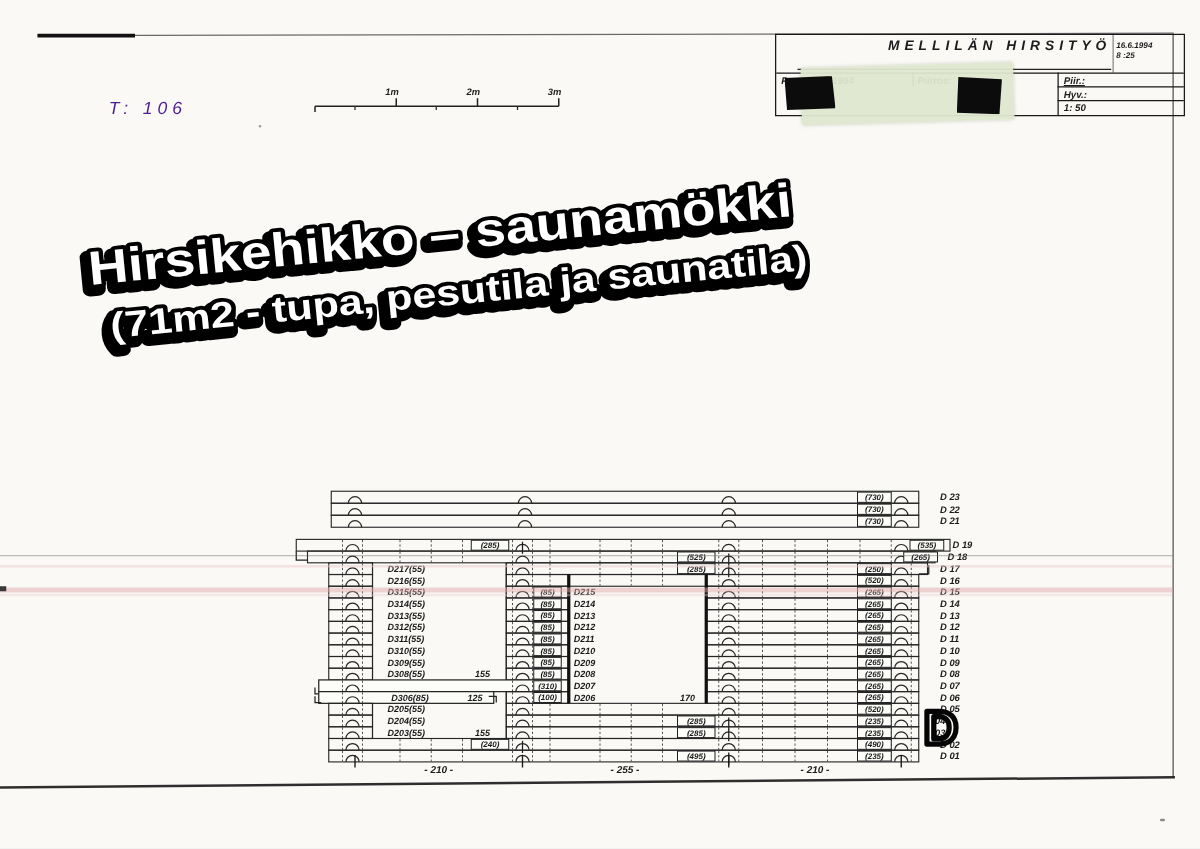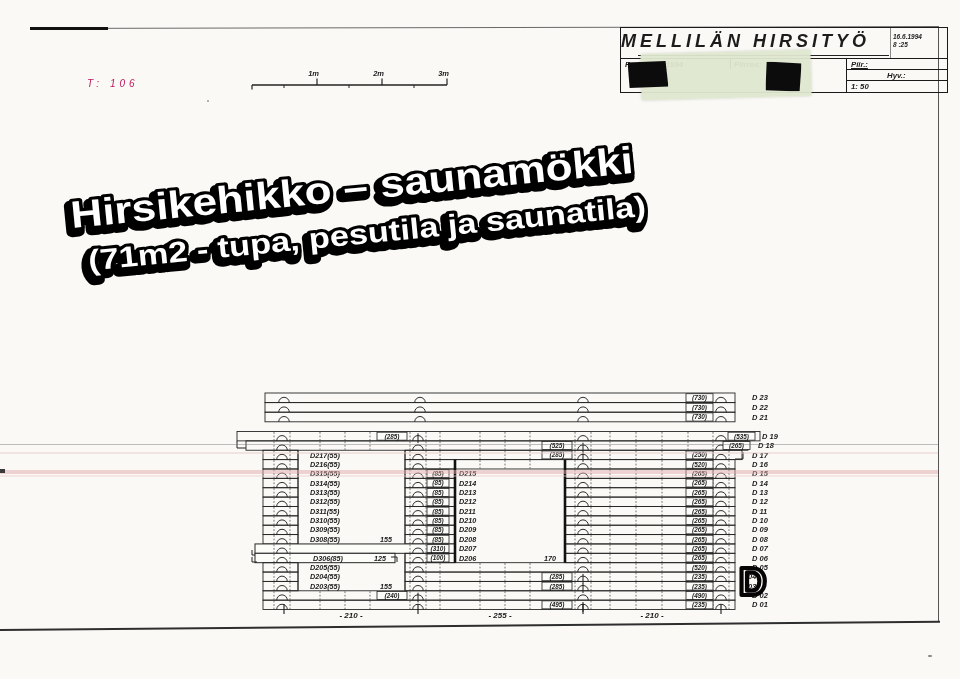--- a/index.html
+++ b/index.html
@@ -16,34 +16,34 @@
   .st-gray{left:0;top:443.5px;width:938px;height:1.1px;background:rgba(105,105,105,.42);}
   .st-pink1{left:0;top:452px;width:938px;height:1.8px;background:rgba(233,198,198,.45);}
   .st-pink2{left:0;top:469.5px;width:938px;height:4px;background:rgba(226,172,172,.5);}
   .st-pink3{left:0;top:474.8px;width:938px;height:2.4px;background:rgba(236,203,203,.4);}
   .st-tick{left:0;top:468.5px;width:5px;height:4px;background:#3a3a3a;}
   .speck1{left:928px;top:655px;width:4px;height:2px;background:#8a8a8a;border-radius:1px;}
   .speck2{left:207px;top:100px;width:2px;height:2px;background:#999;border-radius:1px;}
   
   .tblock{left:620px;top:27px;width:326px;height:64px;border:1.4px solid #1a1a1a;z-index:2;}
   .tb-line{position:absolute;background:#1a1a1a;}
-  .tb-company{position:absolute;left:0;top:3px;width:268px;text-align:left;
-      font-style:italic;font-weight:600;font-size:18px;letter-spacing:4px;white-space:nowrap;}
+  .tb-company{position:absolute;left:0;top:3px;width:268px;text-align:right;
+      font-style:italic;font-weight:600;font-size:11px;letter-spacing:4px;white-space:nowrap;}
   .tb-underline{position:absolute;left:17px;top:26.5px;width:251px;height:1.2px;background:#222;}
   .tb-datewrap{position:absolute;left:272px;top:5px;font-style:italic;font-size:6.5px;line-height:8px;font-weight:600;}
   .tb-field{position:absolute;font-style:italic;font-weight:700;font-size:7.8px;white-space:nowrap;}
   .tape{left:641px;top:52px;width:170px;height:46px;background:rgba(222,231,207,.95);
         transform:rotate(-1.6deg);border-radius:2px;z-index:3;box-shadow:0 0 3px rgba(120,130,100,.35);}
   .blob{z-index:4;background:#0c0c0c;}
   .blob-l{left:627px;top:60px;width:42px;height:29px;transform:rotate(3deg);
           clip-path:polygon(0 12%,90% 0,100% 88%,8% 100%);}
   .blob-r{left:765px;top:61px;width:37px;height:31px;transform:rotate(-2deg);
           clip-path:polygon(6% 0,100% 10%,92% 100%,0 92%);}
   
-  .t-label{left:87px;top:78px;font-style:italic;font-size:10px;letter-spacing:4px;color:#be185d;}
+  .t-label{left:87px;top:78px;font-style:italic;font-size:14px;letter-spacing:4px;color:#4c1d95;}
   .scalebar{left:245px;top:60px;z-index:2;}
   .sb-txt{font:italic 600 7.5px "Liberation Sans",sans-serif;fill:#222;}
   
   .bigtitle{left:0;top:100px;z-index:2;}
   .bt-shadow{fill:#000;stroke:#000;stroke-width:10.5;stroke-linejoin:round;
              font-family:"Liberation Sans",sans-serif;font-weight:bold;}
   .bt-front{fill:#fff;stroke:#000;stroke-width:6.2;stroke-linejoin:round;paint-order:stroke;
             font-family:"Liberation Sans",sans-serif;font-weight:bold;}
   
   #dwg{position:absolute;left:0;top:0;z-index:1;}
@@ -80,21 +80,21 @@
     </div>
     <div class="tb-line" style="left:0;top:30px;width:326px;height:1.1px;"></div>
     <div class="tb-line" style="left:109px;top:30px;width:1.1px;height:11px;"></div>
     <div class="tb-line" style="left:225px;top:30px;width:1.1px;height:34px;"></div>
     <div class="tb-line" style="left:225px;top:41px;width:101px;height:1.1px;"></div>
     <div class="tb-line" style="left:225px;top:52px;width:101px;height:1.1px;"></div>
     <div class="tb-line" style="left:269px;top:0;width:1px;height:30px;opacity:.5;"></div>
     <div class="tb-field" style="left:4px;top:31.5px;">Pvm.: 16.6.1994</div>
     <div class="tb-field" style="left:113px;top:31.5px;">Piirros:</div>
     <div class="tb-field" style="left:230px;top:31.5px;text-decoration:underline;">Piir.:</div>
-    <div class="tb-field" style="left:230px;top:42.5px;margin-left:36px;">Hyv.:</div>
+    <div class="tb-field" style="left:230px;top:42.5px;">Hyv.:</div>
     <div class="tb-field" style="left:230px;top:53.5px;">1: 50</div>
   </div>
   <div class="abs tape"></div>
   <div class="abs blob blob-l"></div>
   <div class="abs blob blob-r"></div>
 
   <div class="abs t-label">T:  106</div>
   <svg class="abs scalebar" width="215" height="35" viewBox="0 0 215 35">
     <line x1="7" y1="25" x2="202" y2="25" stroke="#222" stroke-width="1.3"></line>
     <line x1="7" y1="25" x2="7" y2="29.5" stroke="#222" stroke-width="1.2"></line>

